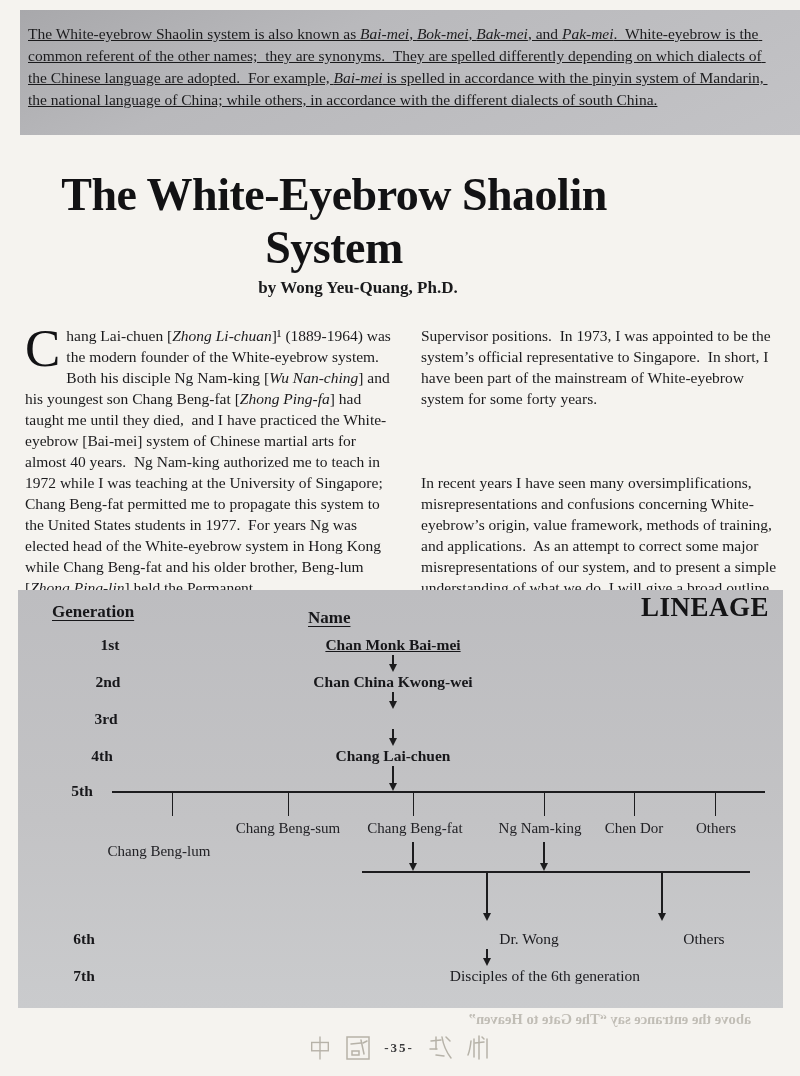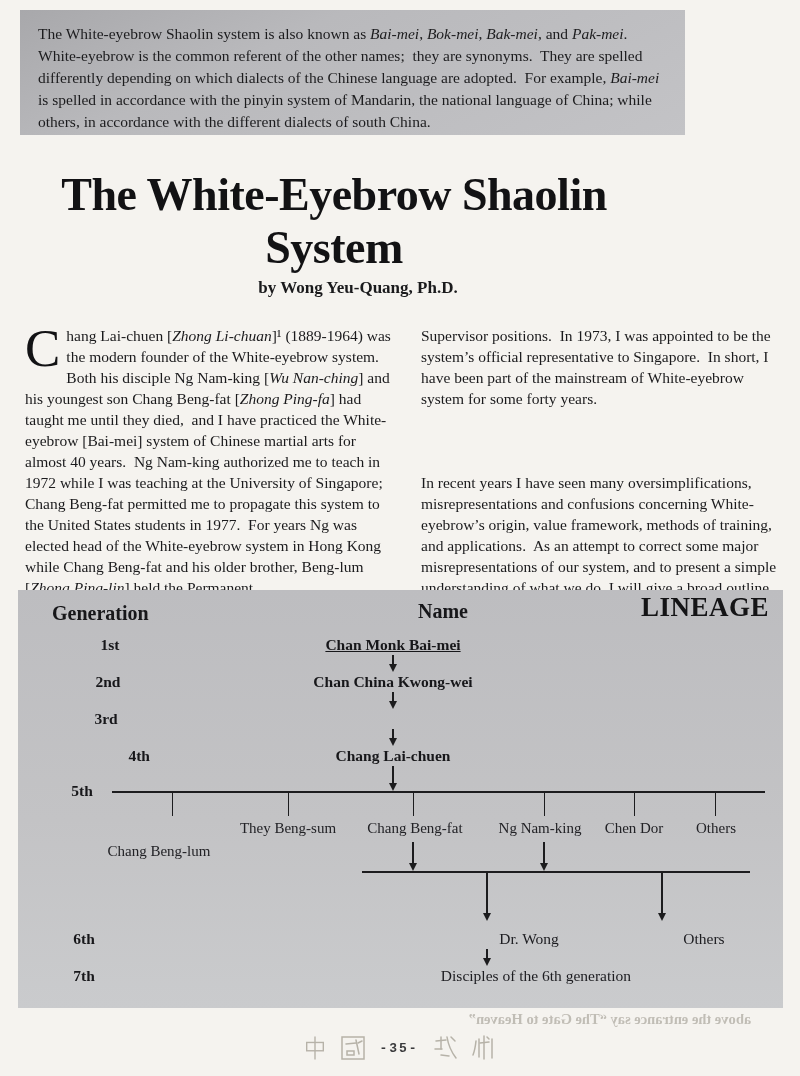--- a/index.html
+++ b/index.html
@@ -5,23 +5,24 @@
   html,body{margin:0;padding:0;}
   body{background:#e9e7e3;}
   .page{
     position:relative; width:800px; height:1076px; overflow:hidden;
     background:#f5f3ef;
     font-family:"Liberation Serif","DejaVu Serif",serif;
     color:#1a1a1c;
   }
   
   .intro-box{
-    position:absolute; left:20px; top:10px; width:665px; height:125px;
-    box-sizing:border-box; padding:13px 20px 0 18px;
+    position:absolute; left:20px; top:10px; width:781px; height:125px;
+    box-sizing:border-box; padding:13px 20px 0 8px;
     background:linear-gradient(155deg,#a8a8ab 0%,#b9b9bc 35%,#c3c3c6 100%);
+    text-decoration:underline;
   }
   .intro-box p{
     margin:0; font-size:15.5px; line-height:22px; white-space:pre-wrap;
     color:#1c1c1e;
   }
   
   .title-wrap{position:absolute; left:0; top:168px; width:668px; text-align:center;}
   .main-title{
     margin:0; font-size:46px; font-weight:bold; letter-spacing:-0.5px; color:#121214;
   }
@@ -32,41 +33,41 @@
   .col-left{left:25px; width:372px;}
   .col-right{left:421px; width:362px;}
   .dropcap{
     float:left; font-size:53px; line-height:40px; padding:3px 6px 0 0; color:#121214;
   }
   
   .diagram{
     position:absolute; left:18px; top:590px; width:765px; height:418px;
     background:linear-gradient(180deg,#bdbdc0 0%,#c3c3c5 55%,#cacbcd 100%);
   }
-  .dg-hdr{position:absolute; font-size:20px; font-weight:bold; text-underline-offset:3px; color:#17171a;}
+  .dg-hdr{position:absolute; font-size:17px; font-weight:bold; text-decoration:underline; text-underline-offset:3px; color:#17171a;}
   .dg-lineage{position:absolute; top:2px; right:14px; font-size:27px; font-weight:bold; letter-spacing:0.5px; color:#141416;}
   .gen-label{position:absolute; width:60px; text-align:center; font-size:15.5px; font-weight:bold; color:#17171a;}
   .chain-name{position:absolute; left:275px; width:200px; text-align:center; font-size:15.5px; font-weight:bold; color:#17171a;}
   .branch-label{position:absolute; width:150px; text-align:center; font-size:15px; color:#222226;}
   .plain-name{position:absolute; width:200px; text-align:center; font-size:15.5px; color:#1c1c20;margin-left:42px;}
   .vl{position:absolute; width:1.5px; background:#1c1c1e;}
   .hl{position:absolute; height:1.5px; background:#1c1c1e;}
   .tick{position:absolute; width:1px; background:#1c1c1e;}
   .ah{position:absolute; width:0; height:0; border-left:4px solid transparent; border-right:4px solid transparent; border-top:8px solid #1c1c1e;}
   
   .ghost{
     position:absolute; left:445px; top:1011px; width:330px; text-align:center;
     transform:scaleX(-1); color:#8d887d; opacity:0.5; filter:blur(0.7px);
     font-size:14.5px; font-weight:bold;
   }
   .footer{
     position:absolute; left:0; top:1032px; width:800px; height:32px;
     display:flex; justify-content:center; align-items:center; gap:13px;
   }
-  .page-num{font-family:Liberation Mono, monospace; font-size:13px; font-weight:bold; letter-spacing:2px; color:#3a3a3c;}
+  .page-num{font-family:Liberation Serif, serif; font-size:13px; font-weight:bold; letter-spacing:2px; color:#3a3a3c;}
   .calli{display:block;}
   .calli path, .calli line, .calli rect{fill:none; stroke:#b6b2a8; stroke-width:1.5; stroke-linecap:round;}
 </style>
 </head>
 <body>
 
 <div class="page">
 
   <div class="intro-box">
     <p><span>The White-eyebrow Shaolin system is also known as </span><i>Bai-mei</i><span>, </span><i>Bok-mei</i><span>, </span><i>Bak-mei</i><span>, and </span><i>Pak-mei</i><span>.  White-eyebrow is the common referent of the other names;  they are synonyms.  They are spelled differently depending on which dialects of the Chinese language are adopted.  For example, </span><i>Bai-mei</i><span> is spelled in accordance with the pinyin system of Mandarin, the national language of China; while others, in accordance with the different dialects of south China.</span></p>
@@ -80,53 +81,53 @@
   <div class="col col-left">
     <p><span class="dropcap">C</span><span><span>hang Lai-chuen [</span><i>Zhong Li-chuan</i><span>]¹ (1889-1964) was the modern founder of the White-eyebrow system.  Both his disciple Ng Nam-king [</span><i>Wu Nan-ching</i><span>] and his youngest son Chang Beng-fat [</span><i>Zhong Ping-fa</i><span>] had taught me until they died,  and I have practiced the White-eyebrow [Bai-mei] system of Chinese martial arts for almost 40 years.  Ng Nam-king authorized me to teach in 1972 while I was teaching at the University of Singapore; Chang Beng-fat permitted me to propagate this system to the United States students in 1977.  For years Ng was elected head of the White-eyebrow system in Hong Kong while Chang Beng-fat and his older brother, Beng-lum [</span><i>Zhong Ping-lin</i><span>] held the Permanent</span></span></p>
   </div>
   <div class="col col-right">
     <p>Supervisor positions.  In 1973, I was appointed to be the system’s official representative to Singapore.  In short, I have been part of the mainstream of White-eyebrow system for some forty years.</p>
     <p>In recent years I have seen many oversimplifications, misrepresentations and confusions concerning White-eyebrow’s origin, value framework, methods of training, and applications.  As an attempt to correct some major misrepresentations of our system, and to present a simple understanding of what we do, I will give a broad outline of White-eyebrow as a modern Shaolin system.</p>
   </div>
 
   <div class="diagram">
     <div class="dg-hdr" style="left:34px; top:12px;">Generation</div>
-    <div class="dg-hdr" style="left:290px; top:10px; width:160px; text-align:right;">Name</div>
+    <div class="dg-hdr" style="left:290px; top:18px; width:160px; text-align:left;">Name</div>
     <div class="dg-lineage">LINEAGE</div>
 
     <div class="gen-label" style="left:62px; top:46px;">1st</div>
     <div class="chain-name" style="top:46px;text-decoration:underline;">Chan Monk Bai-mei</div>
     <div class="vl" style="left:374.25px; top:65px; height:9px;"></div>
     <div class="ah" style="left:371px; top:74px;"></div>
 
     <div class="gen-label" style="left:60px; top:83px;">2nd</div>
     <div class="chain-name" style="top:83px;">Chan China Kwong-wei</div>
     <div class="vl" style="left:374.25px; top:102px; height:9px;"></div>
     <div class="ah" style="left:371px; top:111px;"></div>
 
     <div class="gen-label" style="left:58px; top:120px;">3rd</div>
     <div class="vl" style="left:374.25px; top:139px; height:9px;"></div>
     <div class="ah" style="left:371px; top:148px;"></div>
 
-    <div class="gen-label" style="left:72px; top:157px;text-align:right;">4th</div>
+    <div class="gen-label" style="left:54px; top:157px;">4th</div>
     <div class="chain-name" style="top:157px;">Chang Lai-chuen</div>
     <div class="vl" style="left:374.25px; top:176px; height:17px;"></div>
     <div class="ah" style="left:371px; top:193px;"></div>
 
     <div class="gen-label" style="left:34px; top:192px;">5th</div>
     <div class="hl" style="left:94px; top:201px; width:653px;"></div>
     <div class="tick" style="left:154px; top:202px; height:24px;"></div>
     <div class="tick" style="left:270px; top:202px; height:24px;"></div>
     <div class="tick" style="left:395px; top:202px; height:24px;"></div>
     <div class="tick" style="left:526px; top:202px; height:24px;"></div>
     <div class="tick" style="left:616px; top:202px; height:24px;"></div>
     <div class="tick" style="left:697px; top:202px; height:24px;"></div>
 
     <div class="branch-label" style="left:66px;  top:230px;margin-top:23px;">Chang Beng-lum</div>
-    <div class="branch-label" style="left:195px; top:230px;">They Beng-sum</div>
+    <div class="branch-label" style="left:195px; top:230px;">Chang Beng-sum</div>
     <div class="branch-label" style="left:322px; top:230px;">Chang Beng-fat</div>
     <div class="branch-label" style="left:447px; top:230px;">Ng Nam-king</div>
     <div class="branch-label" style="left:541px; top:230px;">Chen Dor</div>
     <div class="branch-label" style="left:623px; top:230px;">Others</div>
 
     <div class="vl" style="left:394.25px; top:252px; height:21px;"></div>
     <div class="ah" style="left:391px; top:273px;"></div>
     <div class="vl" style="left:525.25px; top:252px; height:21px;"></div>
     <div class="ah" style="left:522px; top:273px;"></div>
 
@@ -138,21 +139,21 @@
     <div class="ah" style="left:640px; top:323px;"></div>
 
     <div class="gen-label" style="left:36px; top:340px;">6th</div>
     <div class="plain-name" style="left:369px; top:340px;">Dr. Wong</div>
     <div class="plain-name" style="left:544px; top:340px;">Others</div>
 
     <div class="vl" style="left:468.25px; top:359px; height:9px;"></div>
     <div class="ah" style="left:465px; top:368px;"></div>
 
     <div class="gen-label" style="left:36px; top:377px;">7th</div>
-    <div class="plain-name" style="left:356px; top:377px; width:240px;text-align:center;">Disciples of the 6th generation</div>
+    <div class="plain-name" style="left:365px; top:377px; width:240px;text-align:center;">Disciples of the 6th generation</div>
   </div>
 
   <div class="ghost">above the entrance say “The Gate to Heaven”</div>
 
   <div class="footer">
     <svg class="calli" width="24" height="28" viewBox="0 0 26 28">
       <line x1="13" y1="2" x2="13" y2="26"></line>
         <rect x="4" y="8" width="18" height="9"></rect>
     </svg>
     <svg class="calli" width="26" height="28" viewBox="0 0 26 28">

